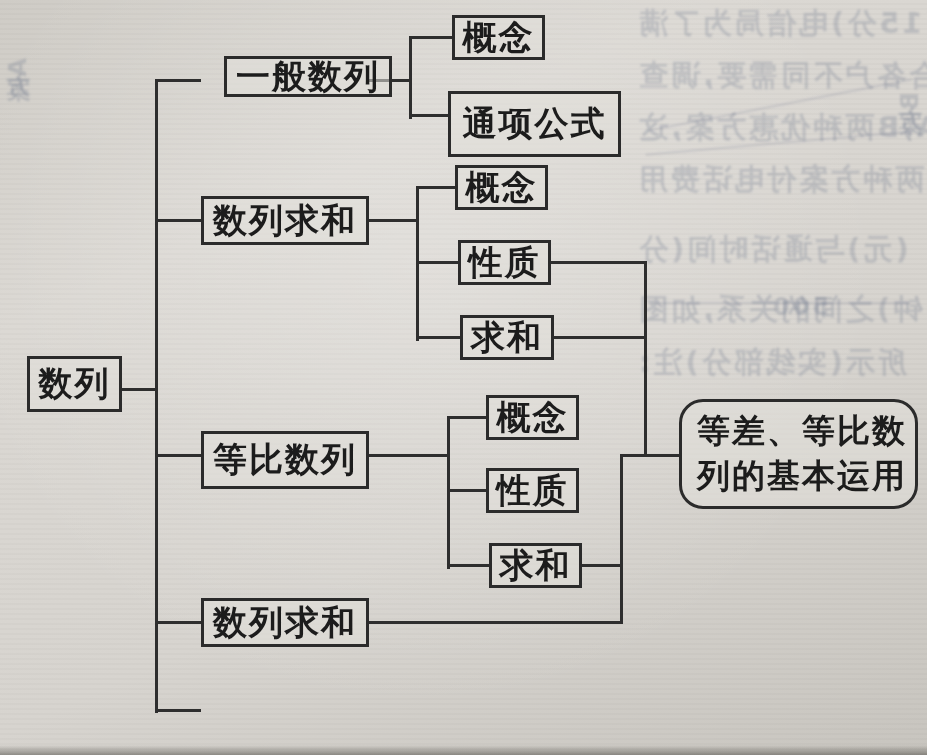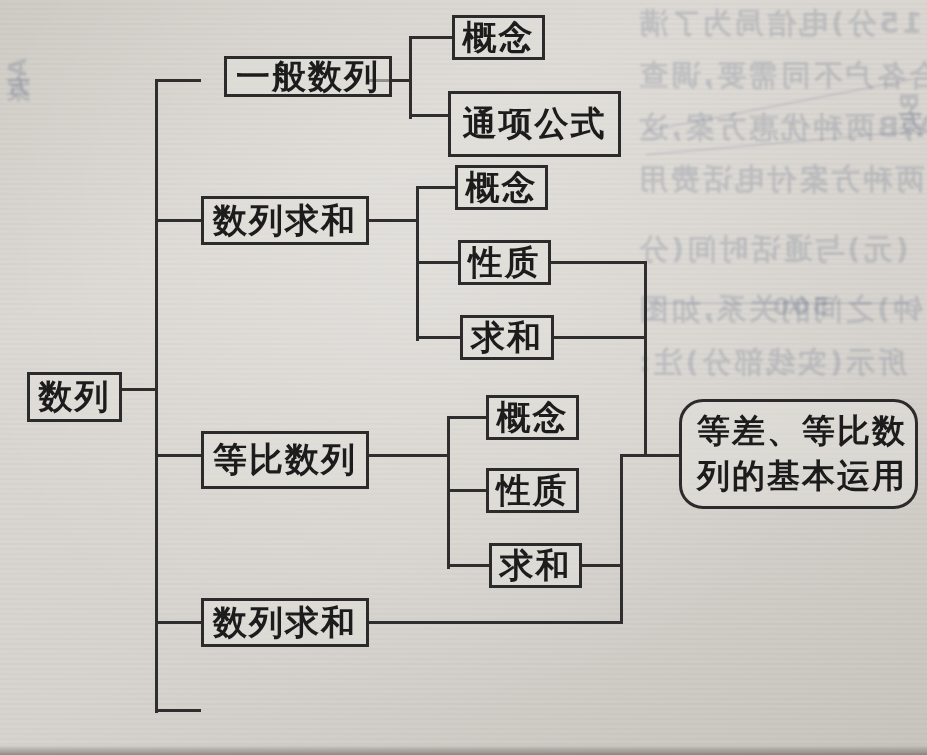--- a/index.html
+++ b/index.html
@@ -100,21 +100,21 @@
   <div class="edge h" style="left:450px;top:564px;width:39px;"></div>
 
   <div class="edge h" style="left:551px;top:261px;width:94px;"></div>
   <div class="edge h" style="left:554px;top:336px;width:91px;"></div>
   <div class="edge v" style="left:644px;top:261px;height:196px;"></div>
   <div class="edge h" style="left:582px;top:564px;width:41px;"></div>
   <div class="edge h" style="left:369px;top:621px;width:254px;"></div>
   <div class="edge v" style="left:620px;top:454px;height:170px;"></div>
   <div class="edge h" style="left:620px;top:454px;width:59px;"></div>
 
-  <div class="node" style="left:27px;top:372px;width:95px;height:50px;">数列</div>
+  <div class="node" style="left:27px;top:356px;width:95px;height:56px;">数列</div>
 
   <div class="node" style="left:201px;top:56px;width:168px;height:41px;margin-left:23px;">一般数列</div>
   <div class="node" style="left:452px;top:15px;width:93px;height:45px;">概念</div>
   <div class="node" style="left:448px;top:91px;width:173px;height:66px;">通项公式</div>
 
   <div class="node" style="left:201px;top:196px;width:168px;height:49px;">数列求和</div>
   <div class="node" style="left:455px;top:165px;width:93px;height:45px;">概念</div>
   <div class="node" style="left:458px;top:240px;width:93px;height:45px;">性质</div>
   <div class="node" style="left:460px;top:315px;width:94px;height:45px;">求和</div>
 

